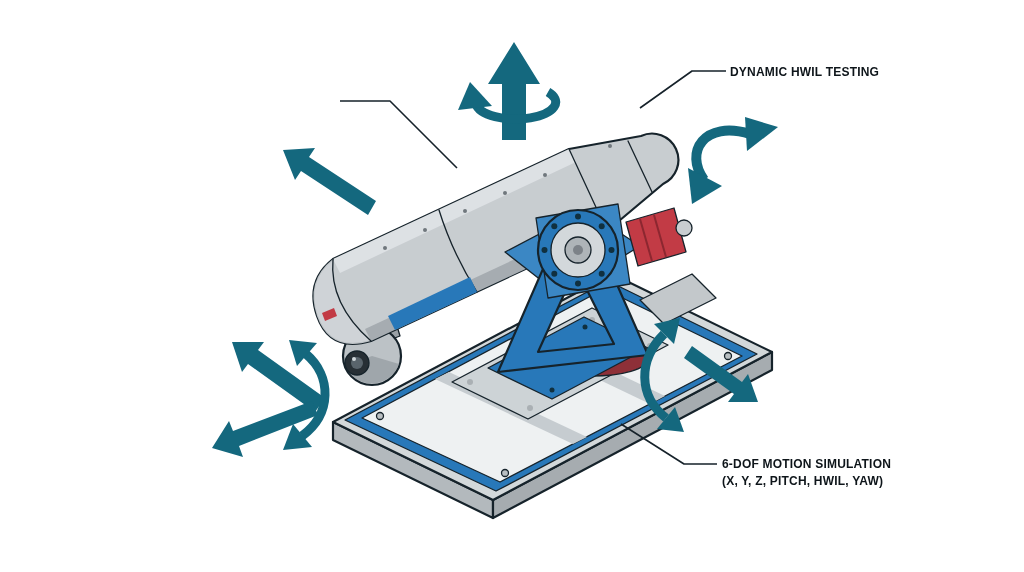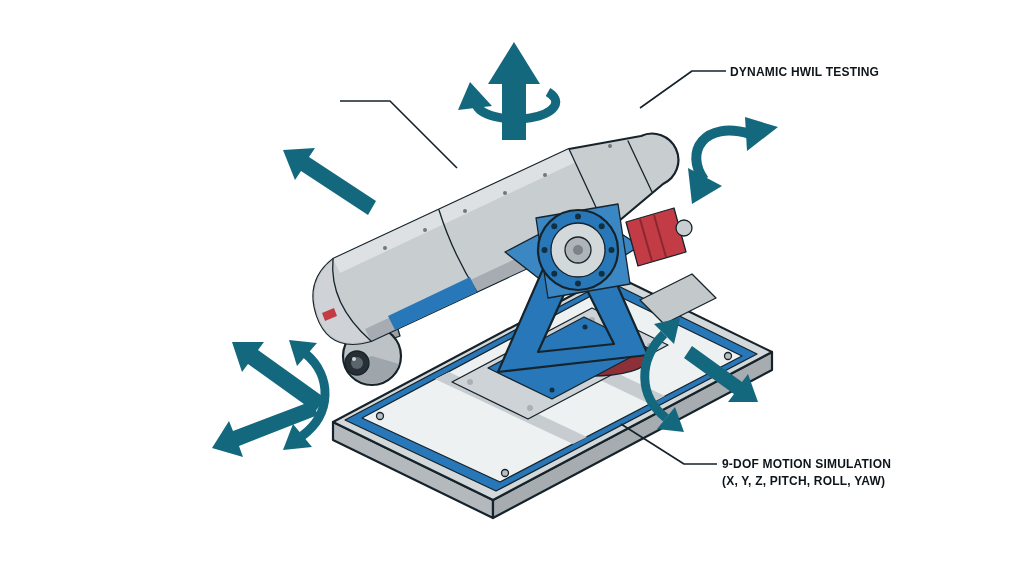--- a/index.html
+++ b/index.html
@@ -179,17 +179,17 @@
   </svg>
 
   <div class="label" style="left:170px;top:93px">
   </div>
 
   <div class="label" style="left:730px;top:64px">
     <div>DYNAMIC HWIL TESTING</div>
   </div>
 
   <div class="label" style="left:722px;top:456px">
-    <div>9-DOF MOTION SIMULATION</div>
-    <div>(X, Y, Z, PITCH, ROLL, YAW)</div>
+    <div>6-DOF MOTION SIMULATION</div>
+    <div>(X, Y, Z, PITCH, HWIL, YAW)</div>
   </div>
 
 </div>
 
 </body></html>

